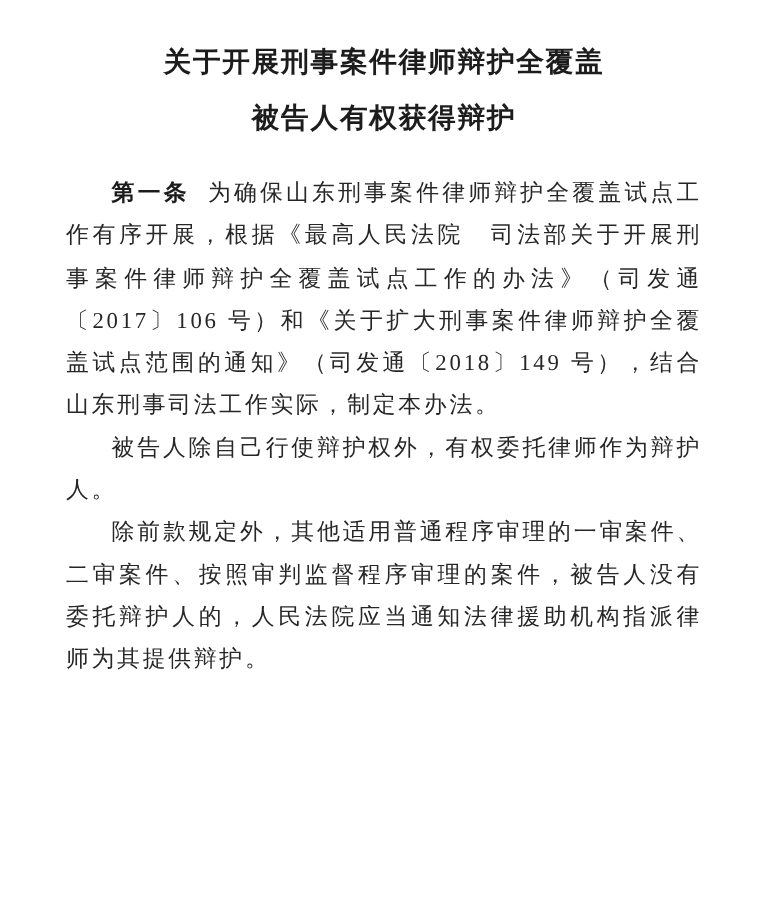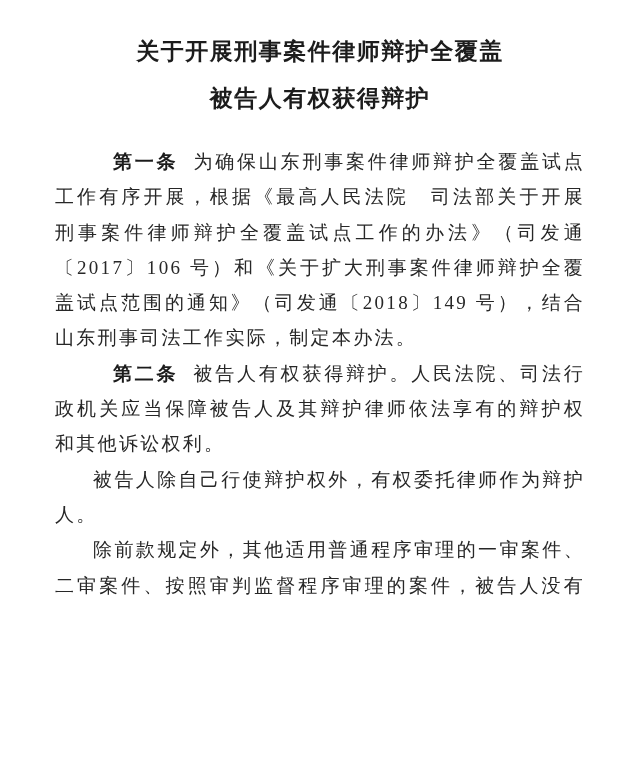--- a/index.html
+++ b/index.html
@@ -44,21 +44,20 @@
     letter-spacing: 2.3px;
     text-align: justify;
     text-justify: inter-character;
     color: #272727;
   }
   .para-label {
     font-weight: bold;
     font-family: "Liberation Sans", "DejaVu Sans", sans-serif;
     padding-right: 0.8em;
     color: #1b1b1b;
-    margin-left: 20px;
   }
   .page-number {
     position: absolute;
     top: 701px;
     left: 468px;
     font-size: 17px;
     letter-spacing: 3px;
     color: #2e2e2e;
     white-space: nowrap;
   }
@@ -86,21 +85,20 @@
 
 <div class="page">
 
   <h1 class="doc-title">
     <span class="title-line">关于开展刑事案件律师辩护全覆盖</span>
     <span class="title-line">被告人有权获得辩护</span>
   </h1>
 
   <div class="doc-body" id="doc-body">
       <p class="para"><b class="para-label">第一条</b><span>为确保山东刑事案件律师辩护全覆盖试点工作有序开展，根据《最高人民法院　司法部关于开展刑事案件律师辩护全覆盖试点工作的办法》（司发通〔2017〕106 号）和《关于扩大刑事案件律师辩护全覆盖试点范围的通知》（司发通〔2018〕149 号），结合山东刑事司法工作实际，制定本办法。</span></p>
-      <p class="para"><b class="para-label">第二条</b><span>被告人有权获得辩护。人民法院、司法行政机关应当保障被告人及其辩护律师依法享有的辩护权和其他诉讼权利。</span></p>
       <p class="para"><span>被告人除自己行使辩护权外，有权委托律师作为辩护人。</span></p>
       <p class="para"><span>除前款规定外，其他适用普通程序审理的一审案件、二审案件、按照审判监督程序审理的案件，被告人没有委托辩护人的，人民法院应当通知法律援助机构指派律师为其提供辩护。</span></p>
     </div>
 
   <div class="page-number">— 3 —</div>
 
   <div class="watermark">
     <svg class="mascot" viewBox="0 0 26 24" aria-hidden="true">
       <ellipse cx="14" cy="13" rx="9.5" ry="8" fill="#ececec" stroke="#c9c9c9" stroke-width="1.4"></ellipse>
       <path d="M5 9 Q2 4 7 3 Q11 2 12 6" fill="#ececec" stroke="#c9c9c9" stroke-width="1.4"></path>

